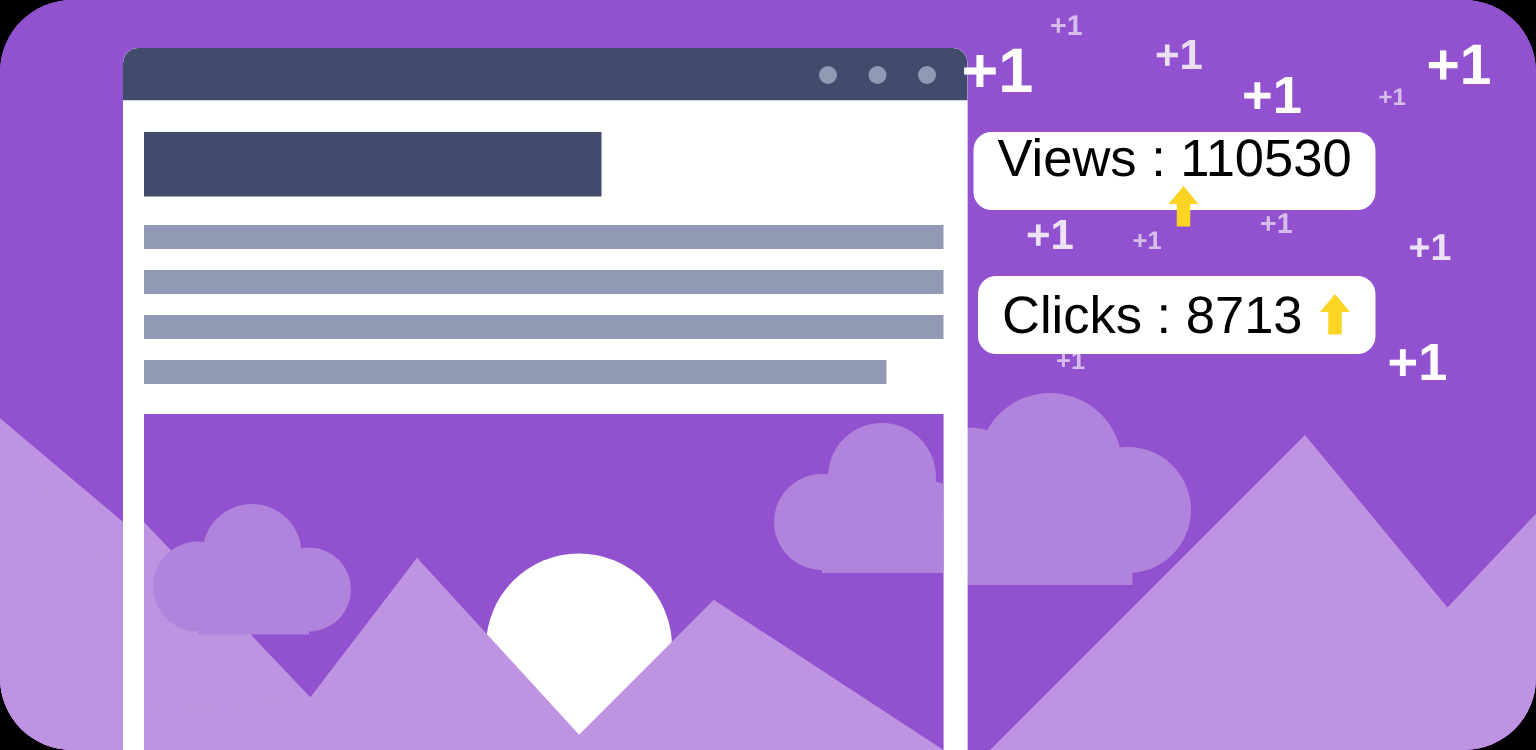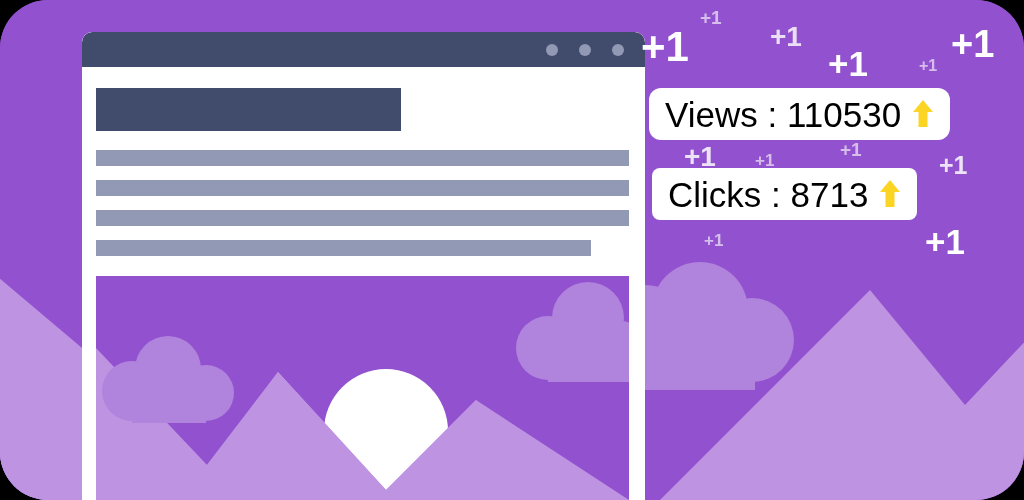--- a/index.html
+++ b/index.html
@@ -104,26 +104,26 @@
     background: #ffffff;
     border-radius: 12px;
     padding: 0 16px;
     box-sizing: border-box;
     white-space: nowrap;
   }
   #badge-views {
     left: 649px;
     top: 88px;
     height: 52px;
+    flex-direction: column;
   }
   #badge-clicks {
     left: 652px;
-    top: 168px;
+    top: 184px;
     height: 52px;
-    border-radius: 8px;
   }
   .stat-label {
     font-size: 35px;
     color: #000000;
     letter-spacing: 0px;
     line-height: 1;
   }
   .stat-arrow {
     margin-left: 11px;
     display: inline-block;

